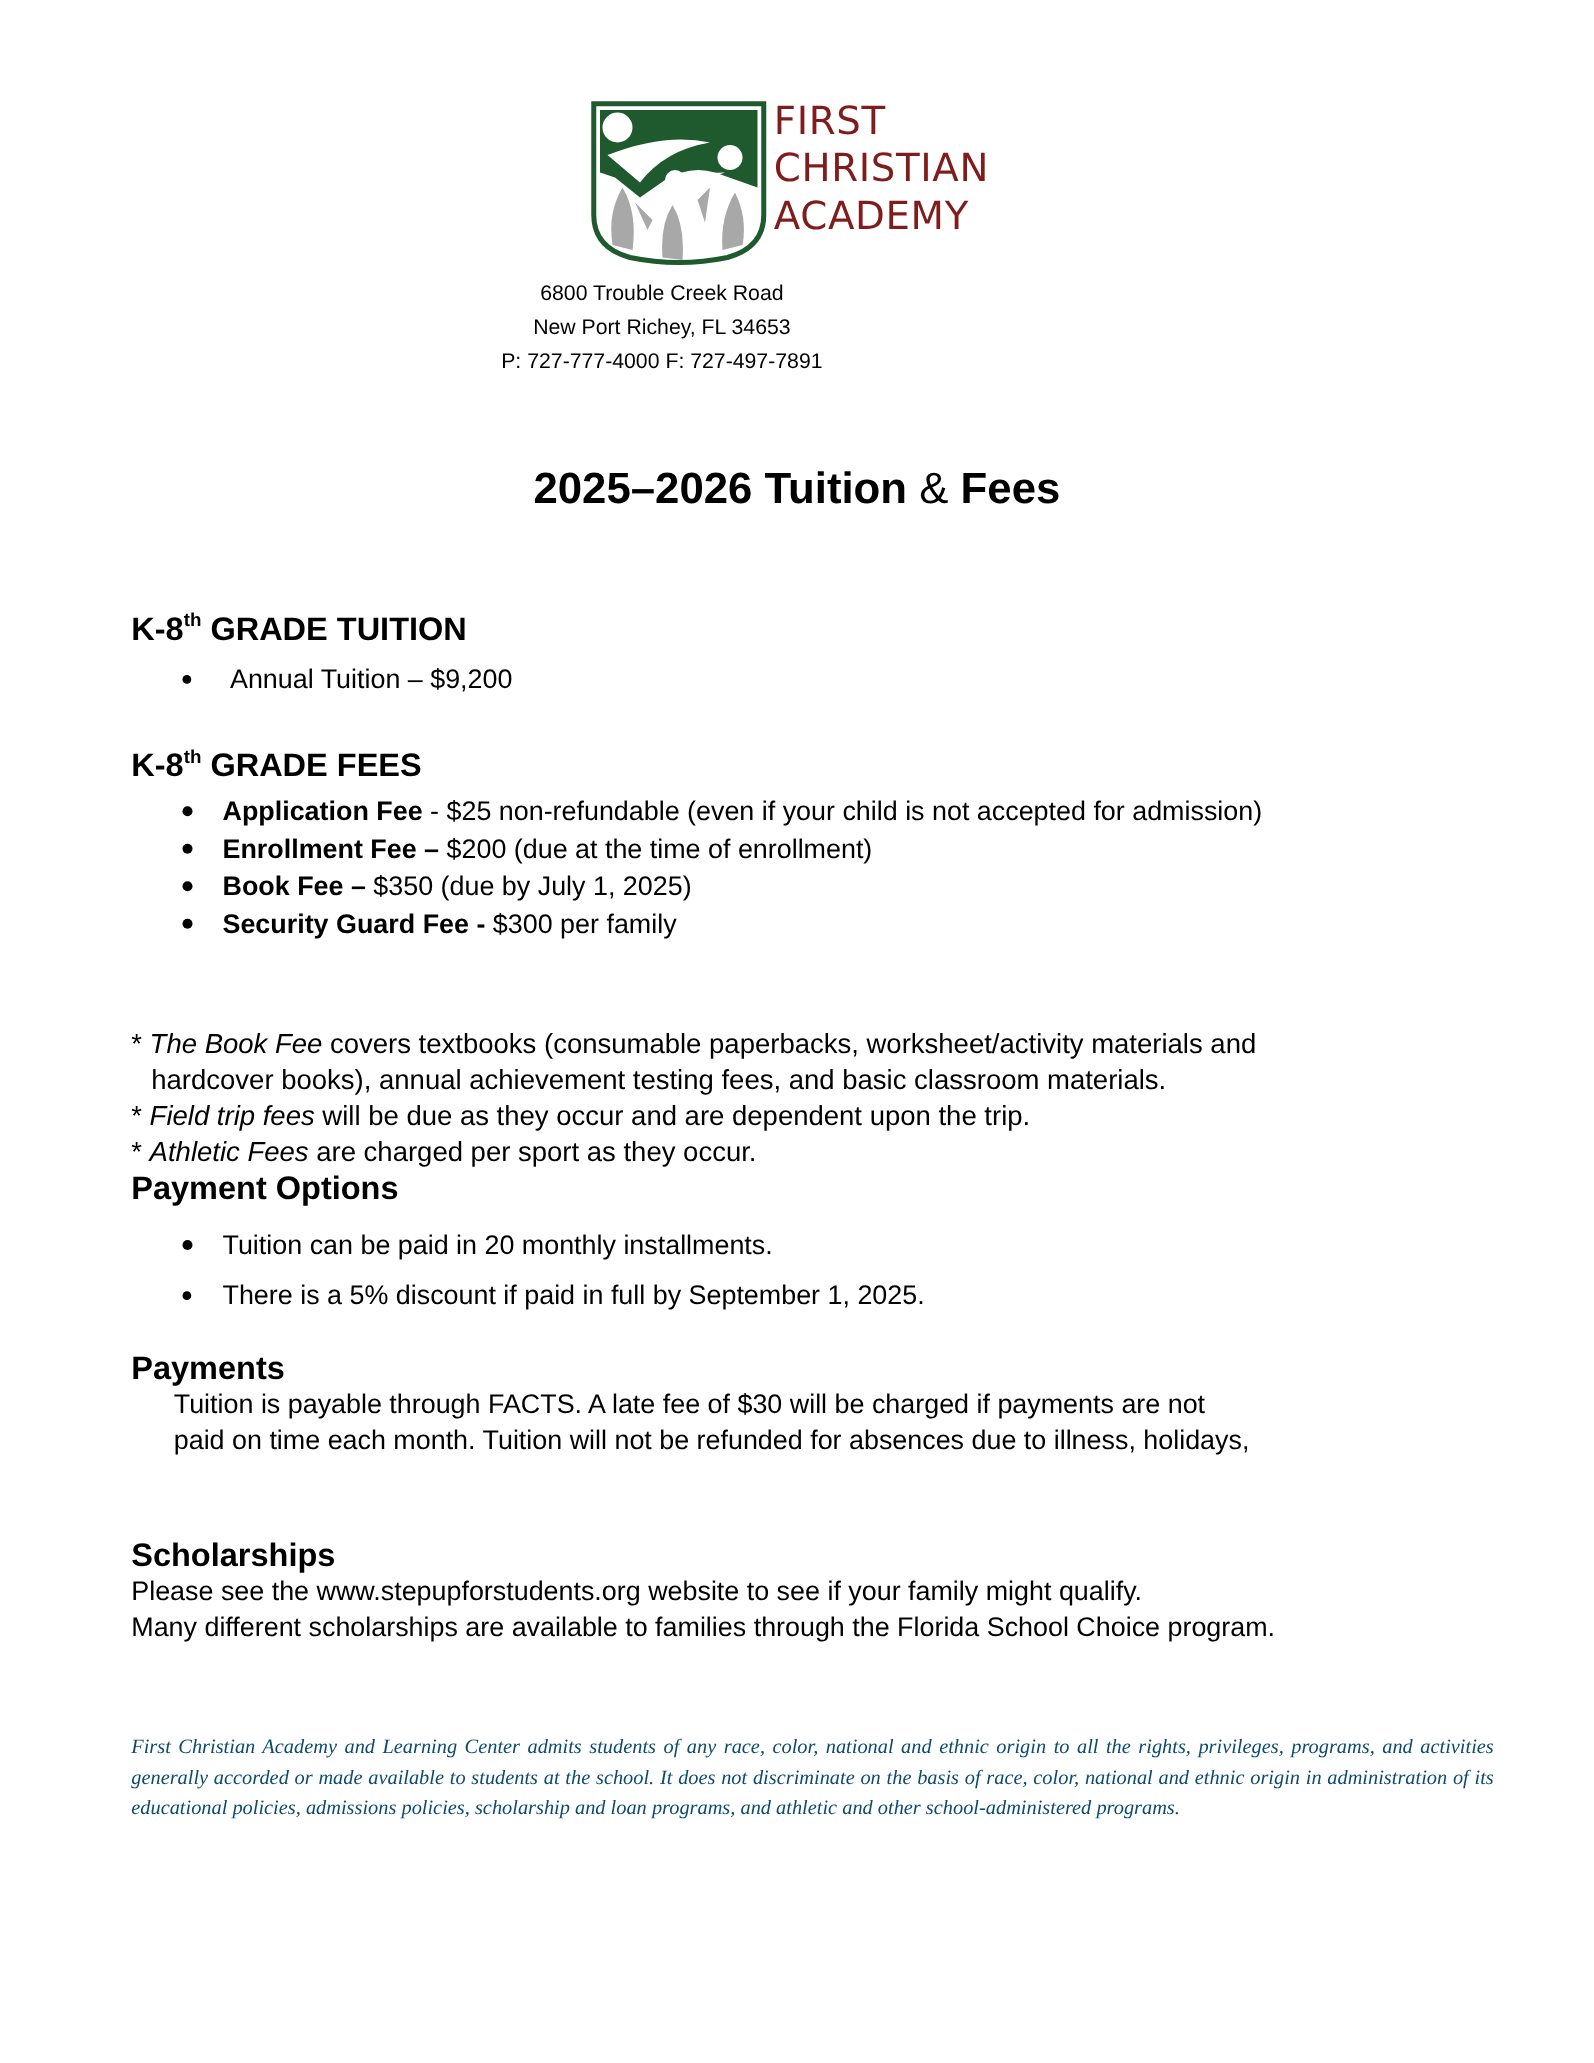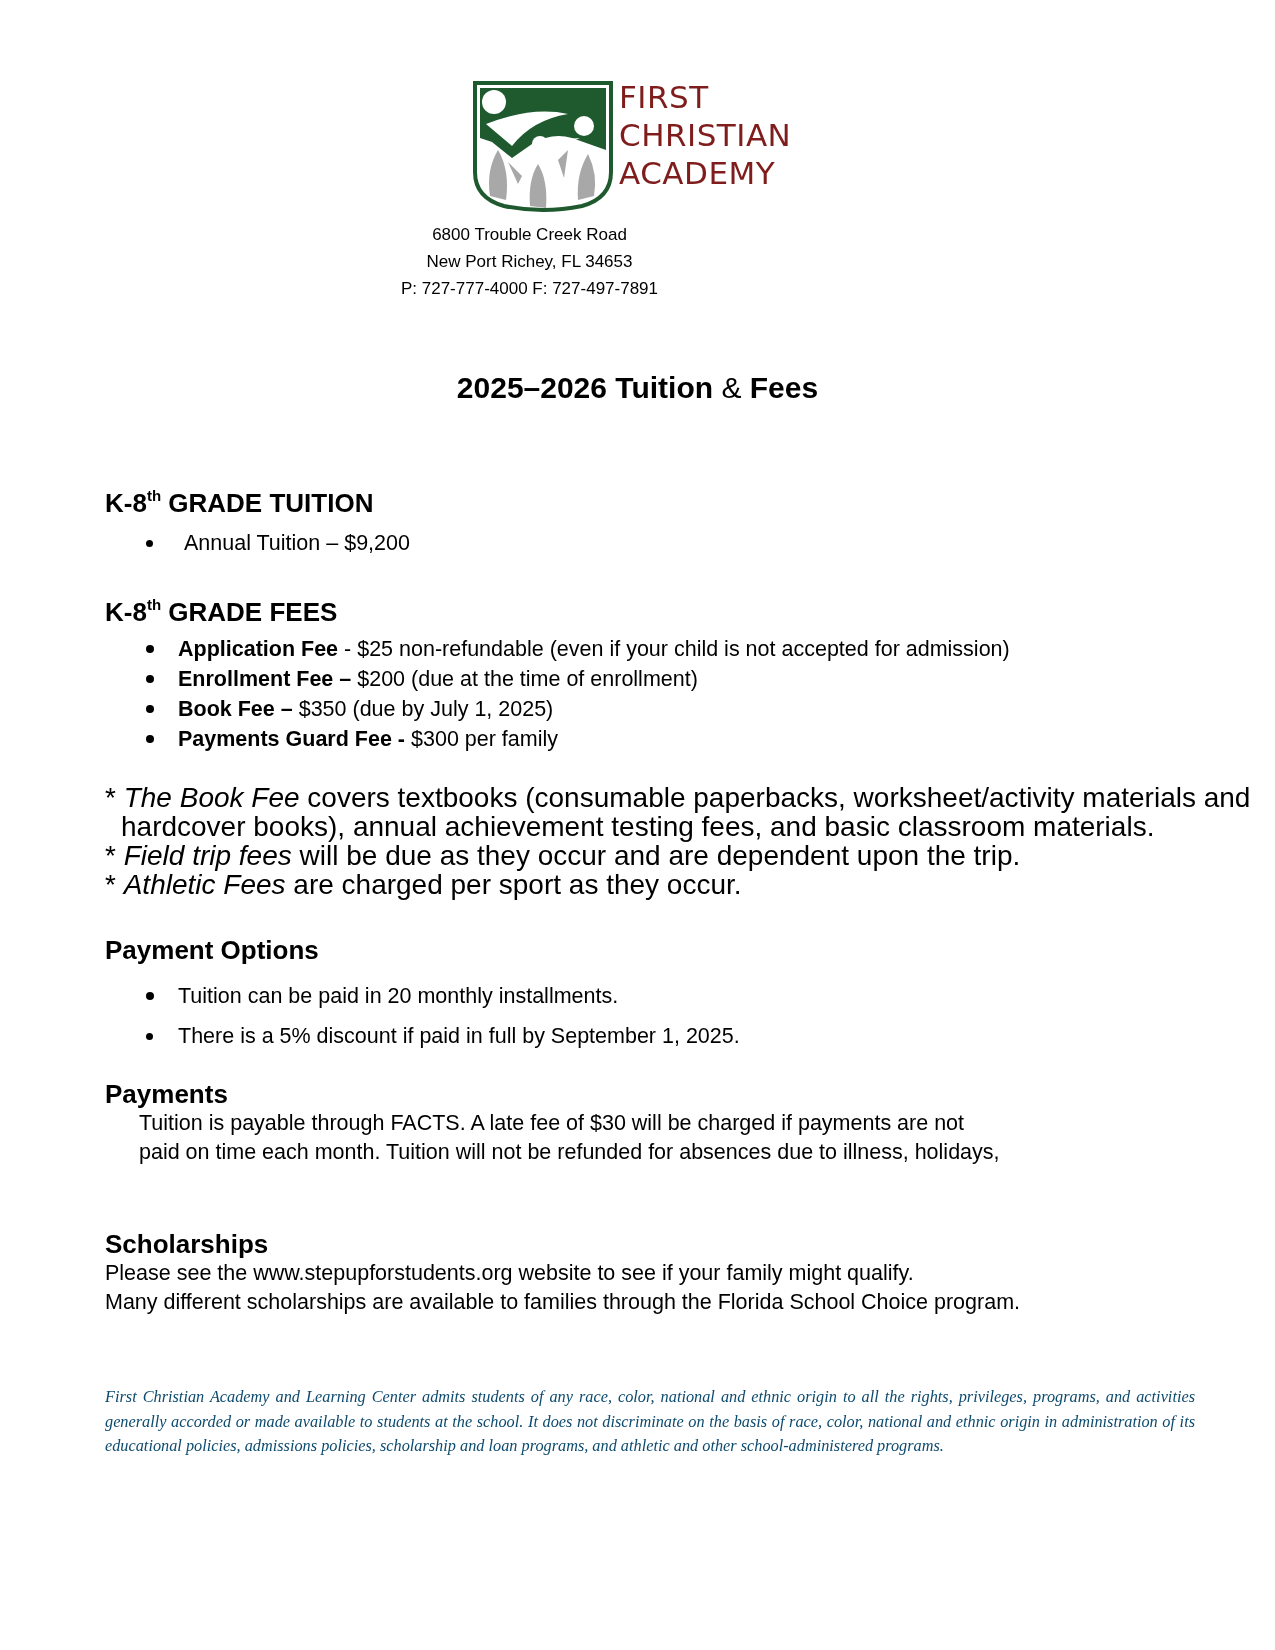--- a/index.html
+++ b/index.html
@@ -14,38 +14,38 @@
     #logo-first { top: 82px; }
     #logo-christian { top: 120px; }
     #logo-academy { top: 158px; }
 
     .addr { position: absolute; left: 0; width: 1059px; text-align: center; font-size: 17px; line-height: 1; }
     #addr-street { top: 226px; }
     #addr-city { top: 253px; }
     #addr-phone { top: 280px; }
 
     #page-title { position: absolute; left: 0; width: 1275px; text-align: center; top: 373px;
-                  font-size: 30px; font-weight: bold; line-height: 1; }
+                  font-size: 35px; font-weight: bold; line-height: 1; }
     #page-title .amp { font-weight: normal; }
 
     .h2 { position: absolute; left: 105px; font-size: 26px; font-weight: bold; line-height: 1; }
     .h2 sup { font-size: 15px; vertical-align: 11px; line-height: 0; }
 
     .bullet { position: absolute; font-size: 21.5px; line-height: 1; }
     .bullet .dot { position: absolute; left: 0; top: 7px; width: 7px; height: 7px; border-radius: 50%; background: #000; }
     .bullet .dot.big { width: 8px; height: 8px; top: 6px; }
 
     #tuition-bullet { left: 146px; top: 533px; }
     #tuition-bullet .txt { position: absolute; left: 38px; top: 0; white-space: nowrap; }
 
     .fee { left: 146px; }
     .fee .txt { position: absolute; left: 32px; top: 0; white-space: nowrap; }
     .fee b { font-weight: bold; }
 
-    .note { position: absolute; left: 105px; font-size: 28px; line-height: 1; white-space: nowrap; }
+    .note { position: absolute; left: 105px; font-size: 22px; line-height: 1; white-space: nowrap; margin-top: 40px; }
     .note i { font-style: italic; }
 
     .para { position: absolute; font-size: 21.5px; line-height: 29px; white-space: nowrap; }
 
     #footer { position: absolute; left: 105px; top: 1385px; width: 1090px;
               font-family: "Liberation Serif", serif; font-style: italic; color: #0c4a6e;
               font-size: 16.3px; line-height: 24.5px; text-align: justify; }
   </style>
 </head>
 <body>
@@ -95,21 +95,21 @@
 <div class="bullet fee" style="top:669px;">
   <span class="dot big"></span>
   <span class="txt"><b>Enrollment Fee –</b><span style="white-space:pre"> </span><span>$200 (due at the time of enrollment)</span></span>
 </div>
 <div class="bullet fee" style="top:699px;">
   <span class="dot big"></span>
   <span class="txt"><b>Book Fee –</b><span style="white-space:pre"> </span><span>$350 (due by July 1, 2025)</span></span>
 </div>
 <div class="bullet fee" style="top:729px;">
   <span class="dot big"></span>
-  <span class="txt"><b>Payments Guard Fee -</b><span style="white-space:pre"> </span><span>$300 per family</span></span>
+  <span class="txt"><b>Security Guard Fee -</b><span style="white-space:pre"> </span><span>$300 per family</span></span>
 </div>
 
 <div class="note" style="top:784px;"><span style="white-space:pre">* </span><i>The Book Fee</i><span style="white-space:pre"> covers textbooks (consumable paperbacks, worksheet/activity materials and</span></div>
 <div class="note" style="top:813px; left:121px;"><span>hardcover books), annual achievement testing fees, and basic classroom materials.</span></div>
 <div class="note" style="top:842px;"><span style="white-space:pre">* </span><i>Field trip fees</i><span style="white-space:pre"> will be due as they occur and are dependent upon the trip.</span></div>
 <div class="note" style="top:871px;"><span style="white-space:pre">* </span><i>Athletic Fees</i><span style="white-space:pre"> are charged per sport as they occur.</span></div>
 
 <div class="h2" style="top:937px;">Payment Options</div>
 <div class="bullet fee" style="top:986px;">
   <span class="dot big"></span>

